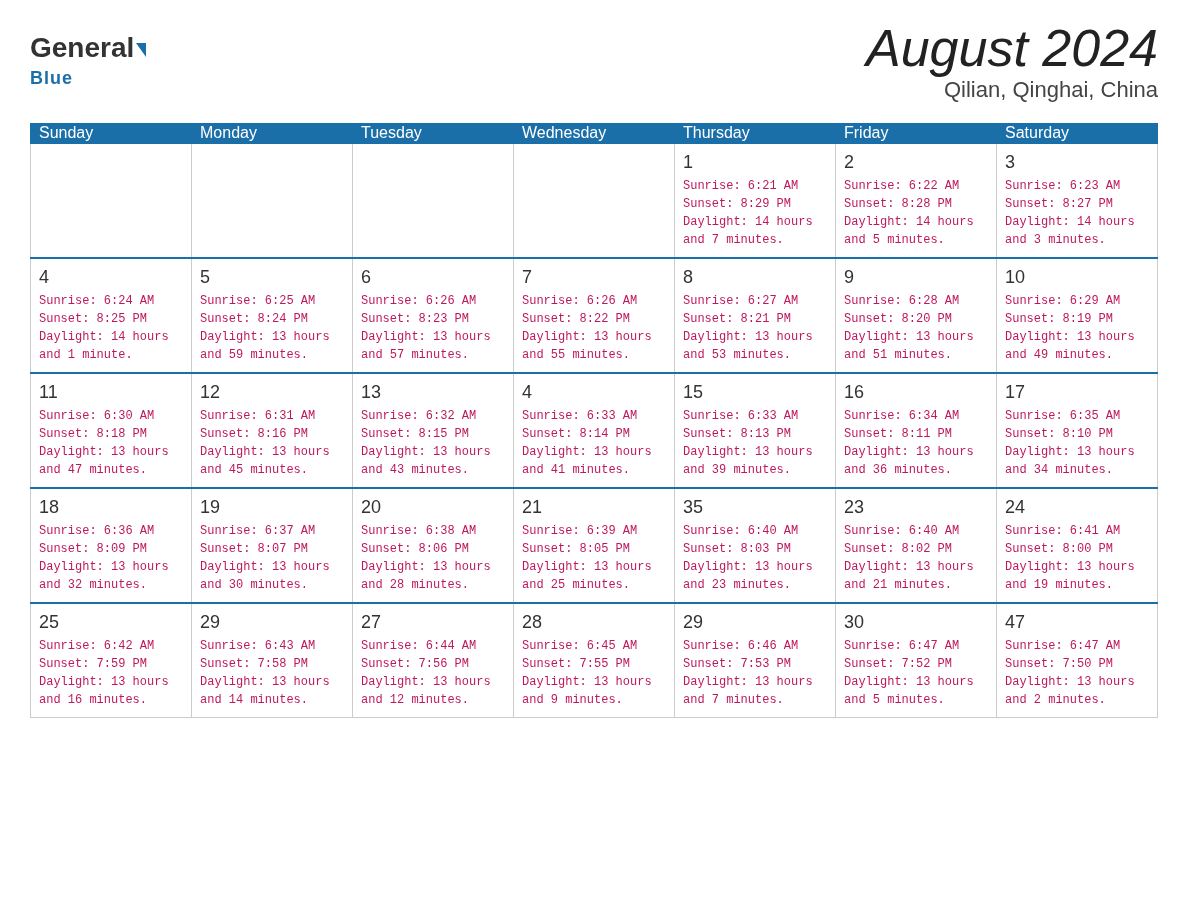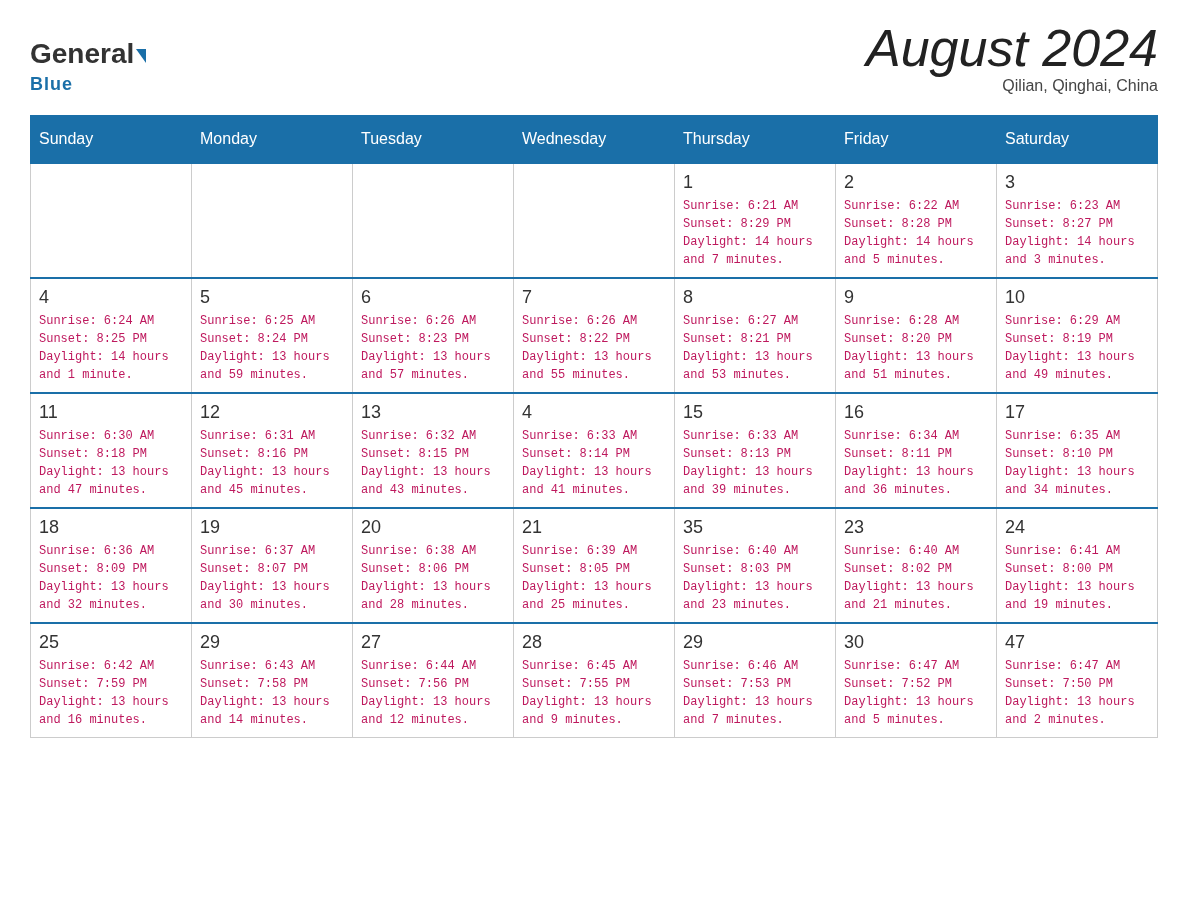--- a/index.html
+++ b/index.html
@@ -6,21 +6,21 @@
     body {
       font-family: Arial, sans-serif;
       background: #fff;
       padding: 20px 30px;
       width: 1188px;
       min-height: 918px;
     }
     .header-area {
       display: flex;
       justify-content: space-between;
-      align-items: flex-end;
+      align-items: center;
       margin-bottom: 20px;
     }
     .logo {
       display: flex;
       flex-direction: column;
       align-items: flex-start;
     }
     .logo-text {
       font-size: 28px;
       font-weight: bold;
@@ -48,33 +48,33 @@
       text-align: right;
     }
     .month-title {
       font-size: 52px;
       font-weight: 300;
       color: #222;
       line-height: 1.1;
       font-style: italic;
     }
     .location-title {
-      font-size: 16px;
+      font-size: 22px;
       color: #444;
       font-weight: normal;
     }
     .calendar-table {
       width: 100%;
       border-collapse: collapse;
       table-layout: fixed;
     }
     .calendar-table th {
       background-color: #1a6fa8;
       color: #fff;
-      padding: 14px 8px;
+      padding: 0 8px;
       text-align: left;
       font-size: 16px;
       font-weight: normal;
       border: 1px solid #1a6fa8;
     }
     .calendar-table td {
       border: 1px solid #ccc;
       vertical-align: top;
       padding: 8px;
       height: 110px;

